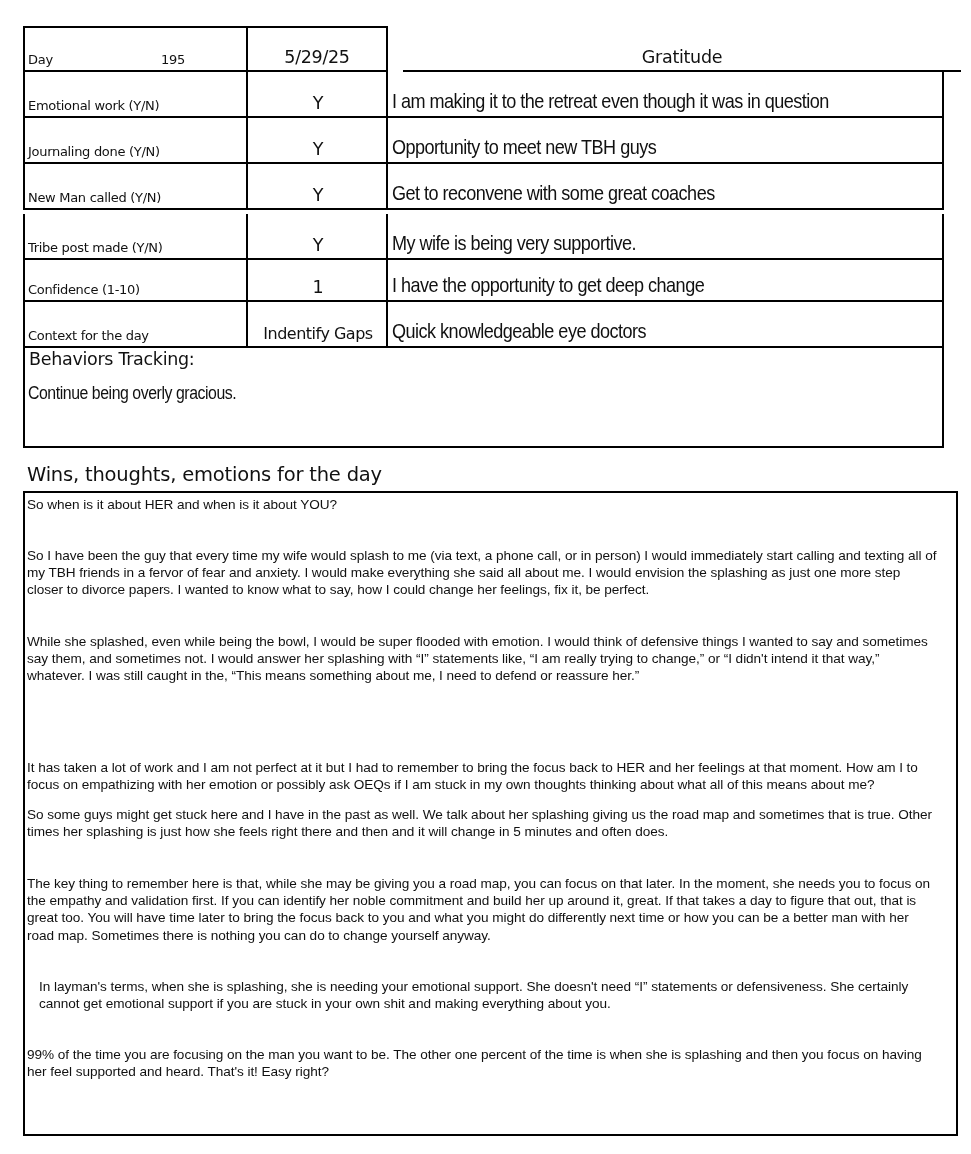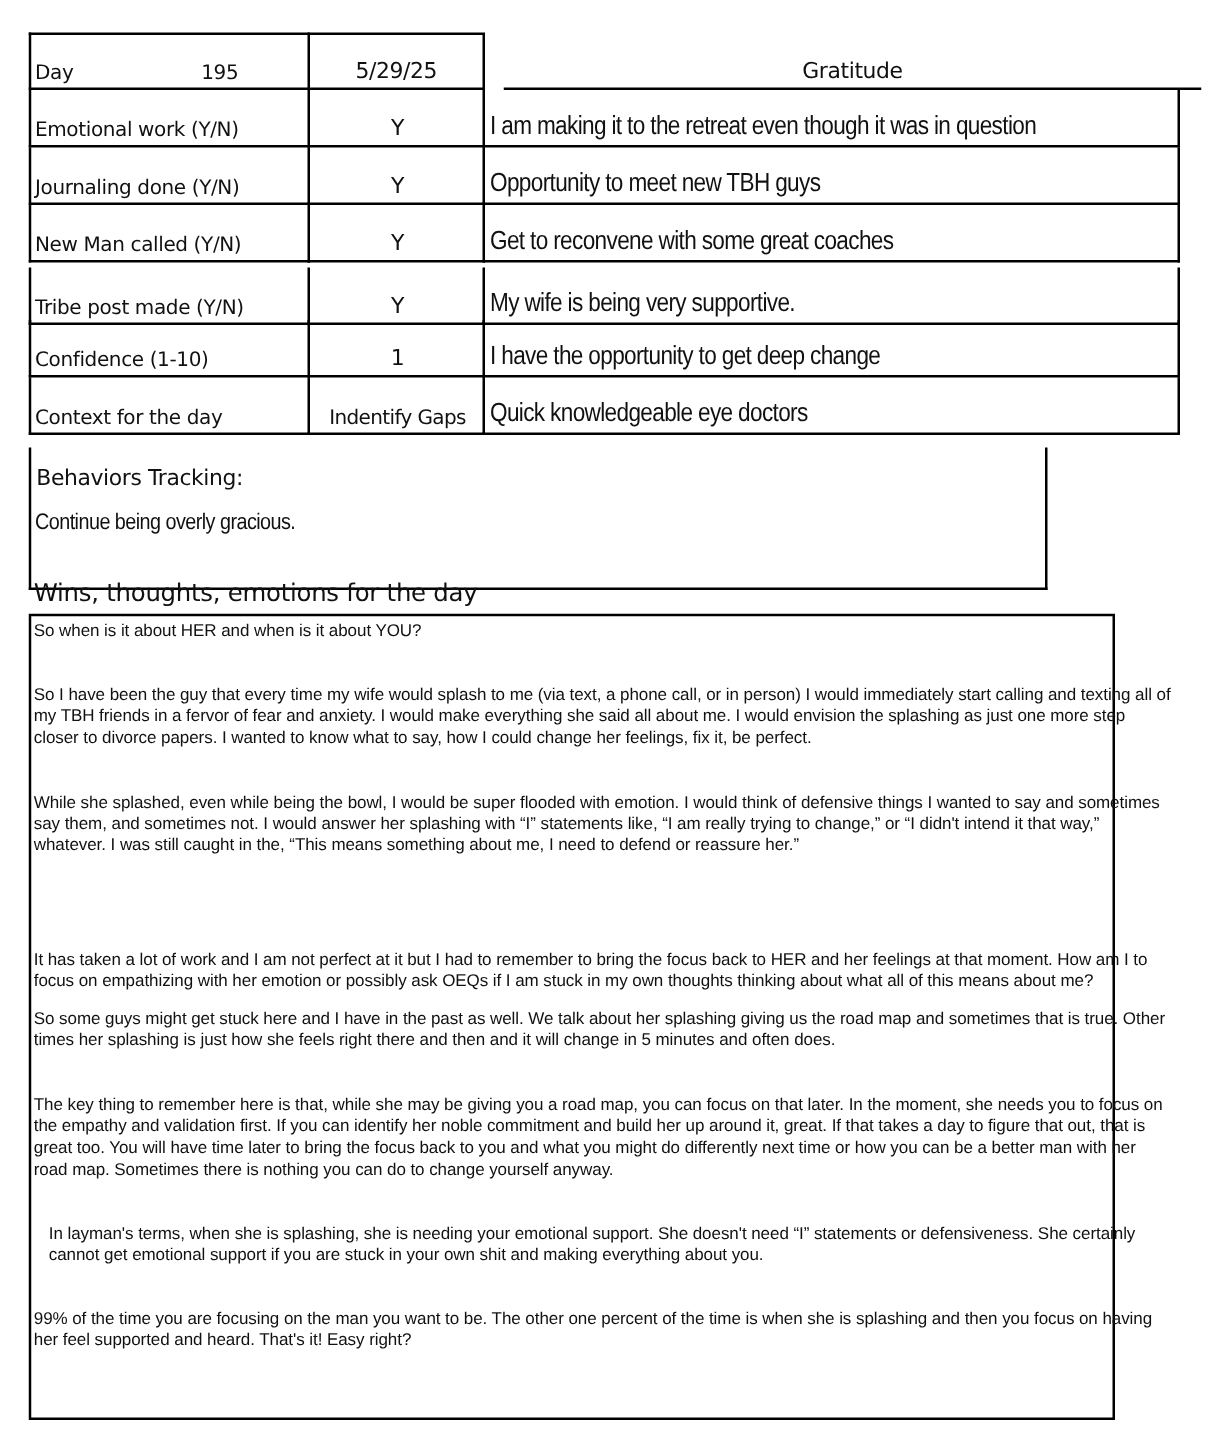--- a/index.html
+++ b/index.html
@@ -3,40 +3,40 @@
 <meta charset="utf-8">
 <style>
   html, body { margin: 0; padding: 0; background: #ffffff; }
   body { width: 971px; height: 1154px; position: relative; overflow: hidden; color: #111; }
   .sheet { position: absolute; left: 23px; top: 26px; width: 921px; }
 
   
   .grid { position: absolute; left: 0; top: 0; width: 921px; }
   .row { position: absolute; left: 0; height: 46px; width: 921px; }
   .cell { position: absolute; top: 0; height: 100%; box-sizing: border-box; display: flex; align-items: flex-end; padding-bottom: 3px; white-space: nowrap; overflow: visible; }
-  .c1 { left: 0; width: 225px; border-left: 2px solid #000; border-bottom: 2px solid #000; padding-left: 3px; font-family: "DejaVu Sans", sans-serif; font-size: 16px; letter-spacing: -0.3px; }
+  .c1 { left: 0; width: 225px; border-left: 2px solid #000; border-bottom: 2px solid #000; padding-left: 3px; font-family: "DejaVu Sans", sans-serif; font-size: 13px; letter-spacing: -0.3px; }
   .c2 { left: 223px; width: 142px; border-left: 2px solid #000; border-bottom: 2px solid #000; justify-content: center; font-family: "DejaVu Sans", sans-serif; font-size: 17.5px; letter-spacing: -0.3px; }
   .c3 { left: 363px; width: 558px; border-left: 2px solid #000; border-right: 2px solid #000; border-bottom: 2px solid #000; padding-left: 4px; font-family: "Liberation Sans", sans-serif; font-size: 21px; letter-spacing: -0.6px; transform-origin: left bottom; }
   .c3 span { display: inline-block; transform: scaleX(0.86); transform-origin: left center; }
   .c2.small { font-size: 16px; letter-spacing: -0.5px; }
 
   .header-row .c1 { border-top: 2px solid #000; }
   .header-row .c2 { border-top: 2px solid #000; border-right: 2px solid #000; }
   .header-row .c3 { border-left: none; border-right: none; justify-content: center; padding-left: 0; font-family: "DejaVu Sans", sans-serif; font-size: 17.5px; letter-spacing: -0.3px; margin-left: 17px; }
   .day-num { position: absolute; left: 136px; }
 
   
-  .behaviors { position: absolute; left: 0; top: 332px; width: 815px; height: 114px; box-sizing: border-box; border: 2px solid #000; border-top: none; }
+  .behaviors { position: absolute; left: 0; top: 308px; width: 921px; height: 114px; box-sizing: border-box; border: 2px solid #000; border-top: none; }
   .beh-title { position: absolute; left: 4px; top: 15px; font-family: "DejaVu Sans", sans-serif; font-size: 17.5px; letter-spacing: -0.3px; }
   .beh-text { position: absolute; left: 3px; top: 49px; font-family: "Liberation Sans", sans-serif; font-size: 18px; letter-spacing: -0.5px; transform: scaleX(0.88); transform-origin: left center; white-space: nowrap; }
 
   .wins-title { position: absolute; left: 4px; top: 437px; font-family: "DejaVu Sans", sans-serif; font-size: 19.5px; letter-spacing: -0.2px; }
 
   
-  .journal { position: absolute; left: 0; top: 465px; width: 869px; height: 645px; box-sizing: border-box; border: 2px solid #000; }
+  .journal { position: absolute; left: 0; top: 465px; width: 935px; height: 645px; box-sizing: border-box; border: 2px solid #000; }
   .para { position: absolute; left: 2px; width: 912px; font-family: "Liberation Sans", sans-serif; font-size: 13.6px; line-height: 17.2px; letter-spacing: -0.05px; color: #111; }
 </style>
 </head>
 <body>
 
 <div class="sheet">
 
   <div class="grid">
     <div class="row header-row" style="top:0;">
       <div class="cell c1">

